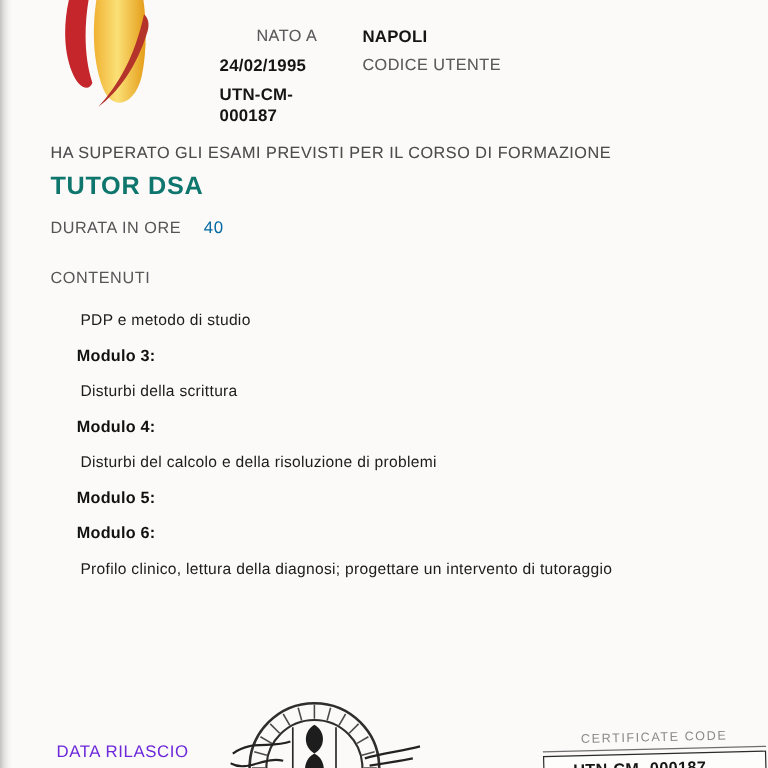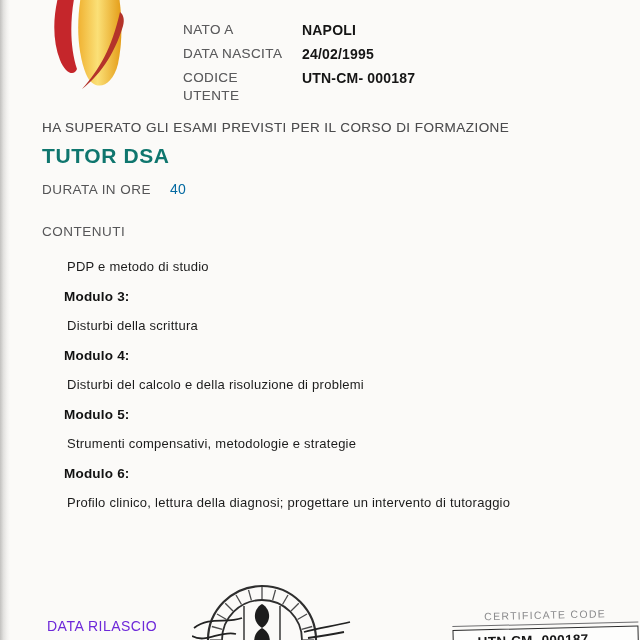--- a/index.html
+++ b/index.html
@@ -32,21 +32,21 @@
   .header-grid {
     position: absolute;
     left: 183px;
     top: 21px;
     display: grid;
     grid-template-columns: 112px auto;
     column-gap: 7px;
     row-gap: 6px;
   }
   .hdr-label {
-    text-align: left;
+    text-align: center;
     font-size: 13.5px;
     letter-spacing: 0.4px;
     color: #5b5b5d;
     line-height: 18px;
     text-shadow: 0 0 0.5px rgba(90,90,90,0.35);
   }
   .hdr-value {
     font-size: 14px;
     font-weight: bold;
     color: #151515;
@@ -174,21 +174,20 @@
     </linearGradient>
   </defs>
   <path d="M38,2 C18,36 13,76 24,104 C29,117 38,121 41,113 C32,86 33,44 49,4 Z" fill="#c5262b"></path>
   <path d="M55,2 C40,42 38,88 50,118 C58,137 76,132 82,108 C90,70 83,24 72,0 Z" fill="url(#goldGrad)"></path>
   <path d="M84,56 C76,92 63,114 46,133 C62,121 78,100 87,70 C89,63 87,58 84,56 Z" fill="#b4332a"></path>
 </svg>
 
 <div class="header-grid">
   <div class="hdr-label">NATO A</div>
   <div class="hdr-value">NAPOLI</div>
-  <div class="hdr-label">DATA NASCITA</div>
   <div class="hdr-value">24/02/1995</div>
   <div class="hdr-label">CODICE UTENTE</div>
   <div class="hdr-value">UTN-CM- 000187</div>
 </div>
 
 <div class="statement">HA SUPERATO GLI ESAMI PREVISTI PER IL CORSO DI FORMAZIONE</div>
 
 <div class="course-title">TUTOR DSA</div>
 
 <div class="duration">
@@ -204,21 +203,20 @@
   <div class="module">
     <div class="module-title">Modulo 3:</div>
     <div class="module-desc">Disturbi della scrittura</div>
   </div>
   <div class="module">
     <div class="module-title">Modulo 4:</div>
     <div class="module-desc">Disturbi del calcolo e della risoluzione di problemi</div>
   </div>
   <div class="module">
     <div class="module-title">Modulo 5:</div>
-    <div class="module-desc">Strumenti compensativi, metodologie e strategie</div>
   </div>
   <div class="module">
     <div class="module-title">Modulo 6:</div>
     <div class="module-desc">Profilo clinico, lettura della diagnosi; progettare un intervento di tutoraggio</div>
   </div>
 </div>
 
 <div class="release-label">DATA RILASCIO</div>
 
 <svg class="stamp" viewBox="0 0 160 92">

